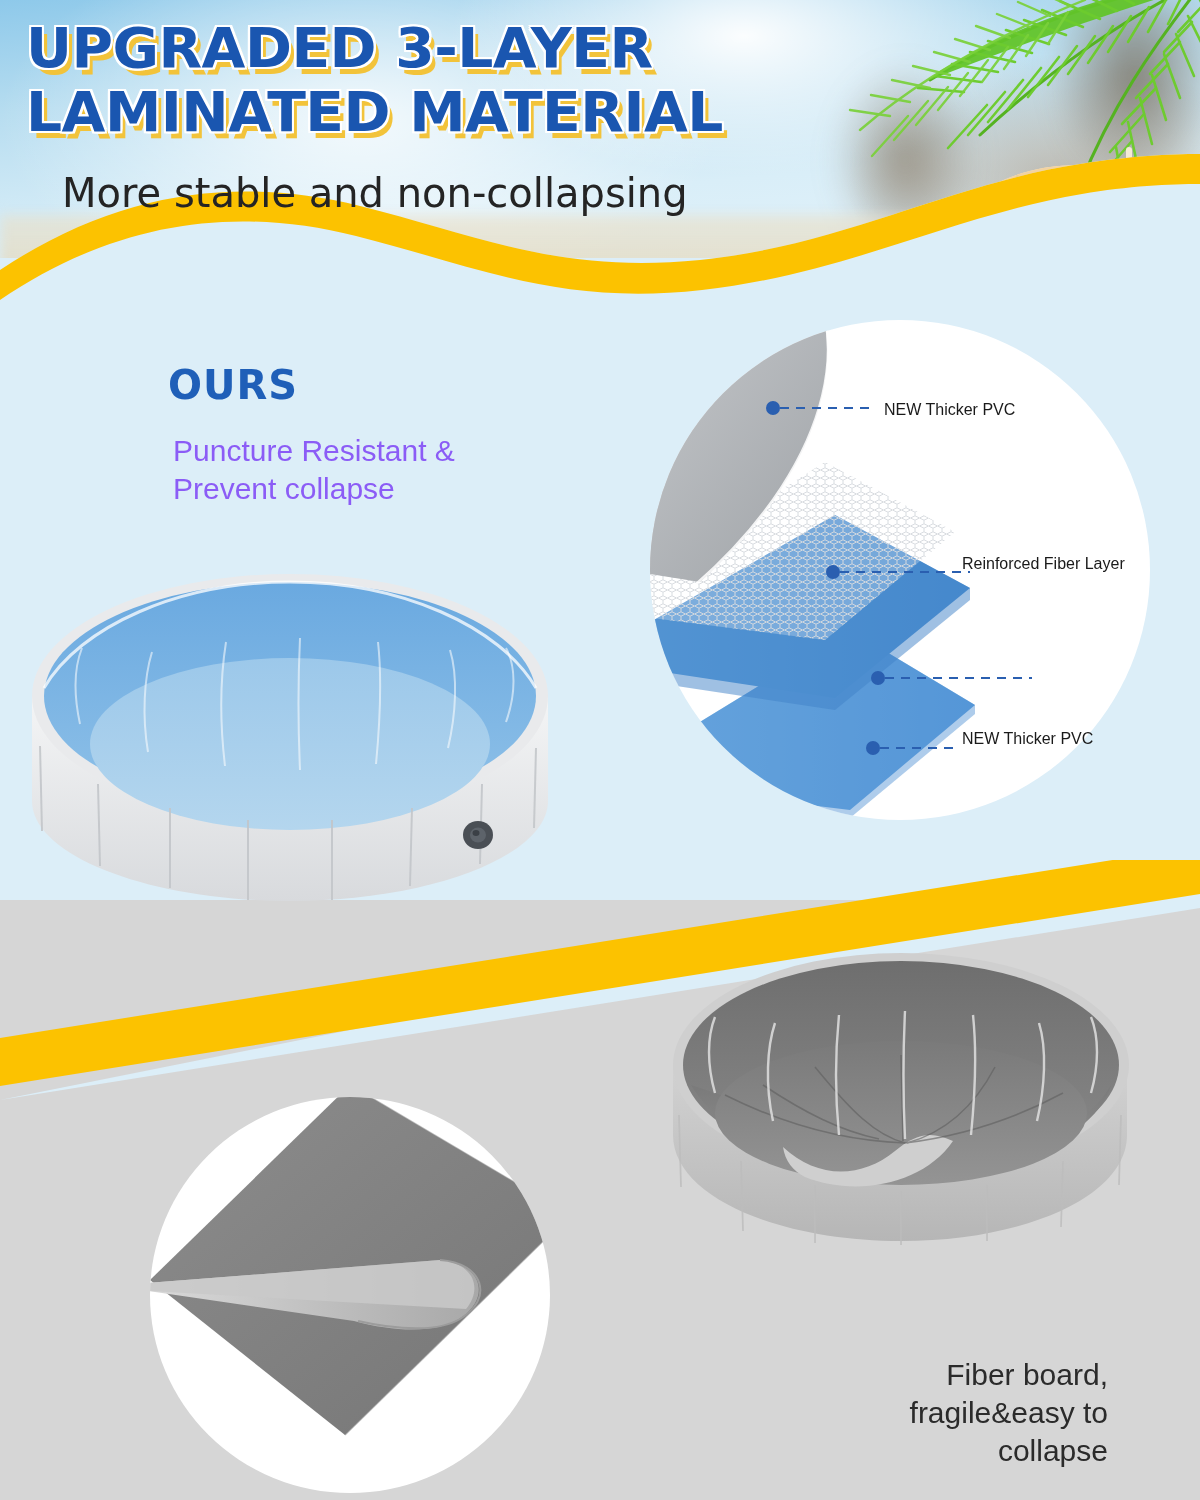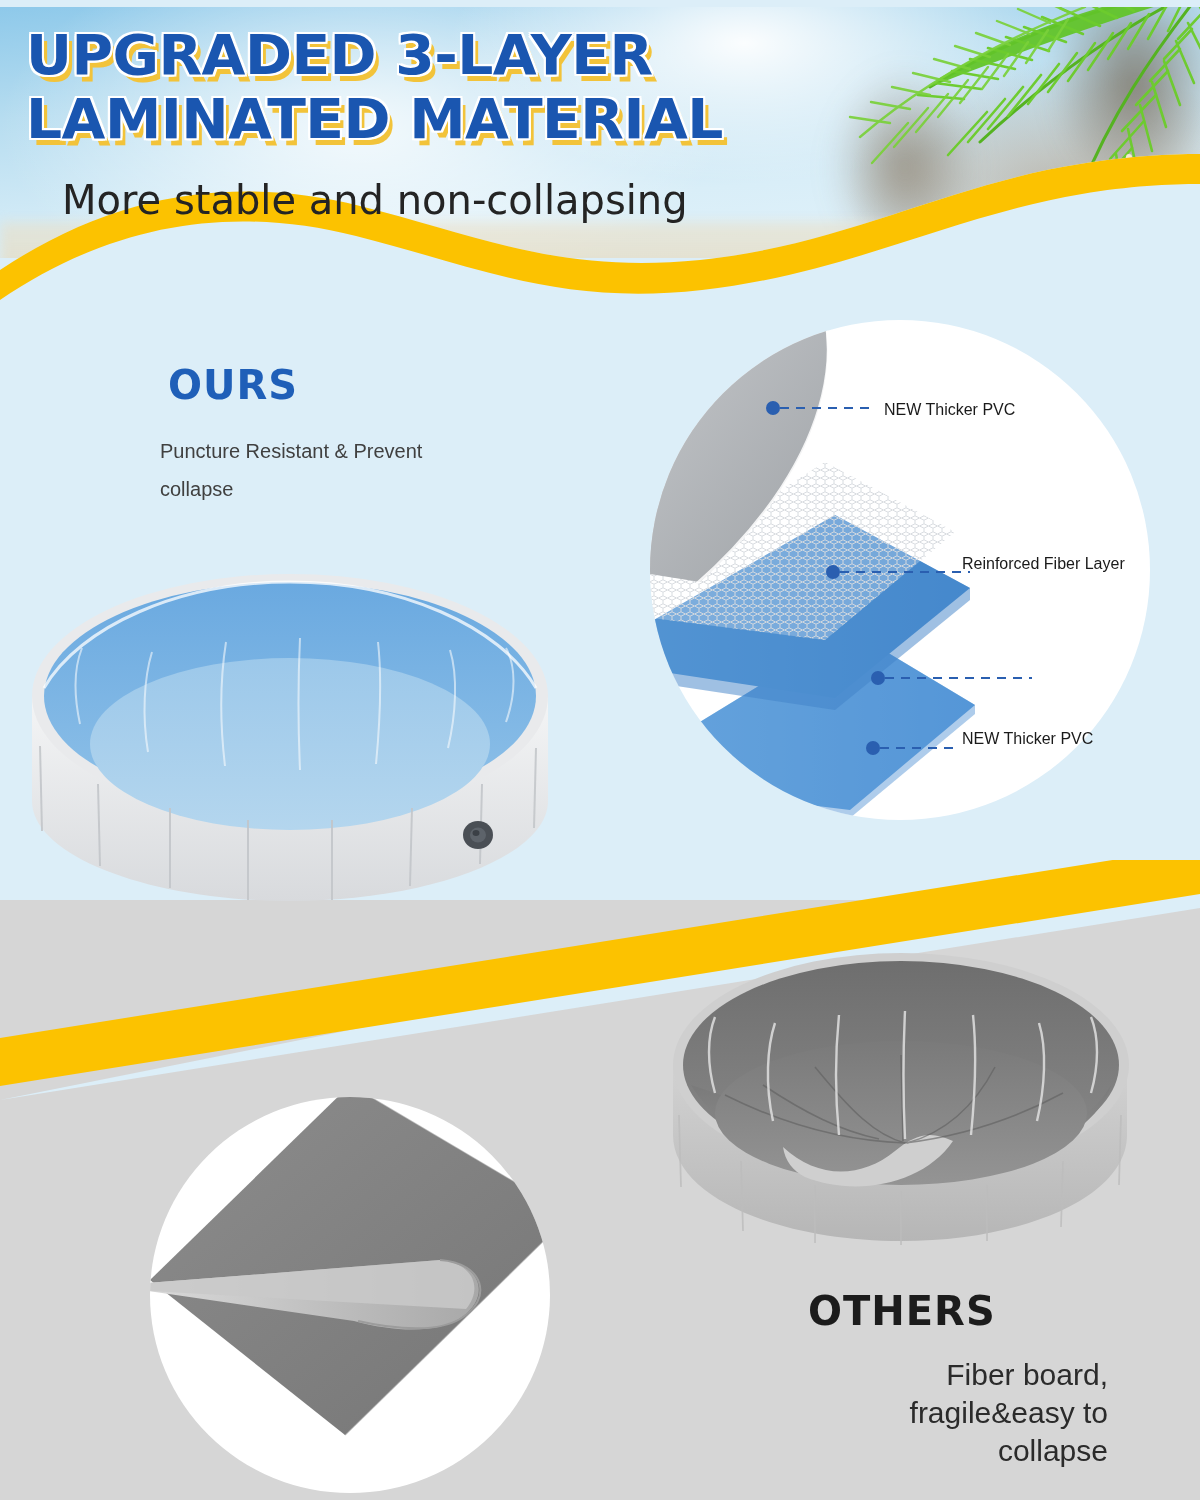--- a/index.html
+++ b/index.html
@@ -1,20 +1,20 @@
 <!DOCTYPE html>
 <html><head>
 <meta charset="utf-8">
 <style>
   html,body{margin:0;padding:0;background:#fff;}
   body{font-family:"Liberation Sans",sans-serif;}
   #page{position:relative;width:1200px;height:1500px;overflow:hidden;background:#dceef8;}
 
   
-  .header{position:absolute;left:0;top:7px;width:1200px;height:300px;overflow:hidden;}
+  .header{position:absolute;left:0;top:0;width:1200px;height:300px;overflow:hidden;}
   .sky{position:absolute;inset:0;
        background:
          radial-gradient(ellipse 420px 200px at 62% 12%, rgba(255,255,255,.95), rgba(255,255,255,0) 70%),
          radial-gradient(ellipse 500px 260px at 30% 40%, rgba(255,255,255,.80), rgba(255,255,255,0) 72%),
          radial-gradient(ellipse 300px 180px at 88% 60%, rgba(150,120,90,.45), rgba(150,120,90,0) 70%),
          linear-gradient(175deg,#8ec9ea 0%,#b7ddf0 28%,#d9eef8 60%,#e7f4fb 100%);}
   .blurtrunk{position:absolute;left:830px;top:60px;width:150px;height:200px;
        background:radial-gradient(ellipse at 50% 50%, rgba(110,86,58,.55), rgba(110,86,58,0) 70%);
        filter:blur(14px);}
   .blurtrunk2{position:absolute;left:1050px;top:0px;width:170px;height:190px;
@@ -44,22 +44,22 @@
   .wave{position:absolute;left:0;top:150px;width:1200px;height:190px;z-index:5;}
 
   
   .topbg{position:absolute;left:0;top:258px;width:1200px;height:800px;background:#dceef8;z-index:1;}
   .graybg{position:absolute;left:0;top:900px;width:1200px;height:600px;background:#d6d6d6;z-index:2;}
   .diagband{position:absolute;left:0;top:860px;width:1200px;height:240px;z-index:3;}
 
   
   .ours-head{position:absolute;left:168px;top:362px;z-index:8;
      font-family:"DejaVu Sans",sans-serif;font-weight:bold;font-size:40px;letter-spacing:1px;color:#1f5fb8;text-align:right;}
-  .ours-body{position:absolute;left:160px;top:432px;width:330px;z-index:8;
-     font-size:20px;line-height:38px;color:#404040;}
+  .ours-body{position:absolute;left:173px;top:432px;width:330px;z-index:8;
+     font-size:30px;line-height:38px;color:#8b5cf6;}
 
   
   .others-head{position:absolute;left:808px;top:1288px;z-index:8;
      font-family:"DejaVu Sans",sans-serif;font-weight:bold;font-size:40px;letter-spacing:1px;color:#1c1c1c;}
   .others-body{position:absolute;left:808px;top:1356px;width:300px;z-index:8;
      font-size:30px;line-height:38px;color:#2b2b2b;text-align:right;}
 
   
   .vs{position:absolute;left:480px;top:890px;z-index:20;
      font-family:"DejaVu Sans",sans-serif;font-style:italic;font-weight:bold;font-size:118px;line-height:118px;
@@ -392,16 +392,15 @@
       <path d="M24 180 L26 252"></path>
         <path d="M86 226 L88 296"></path>
         <path d="M160 250 L160 308"></path>
       <path d="M246 256 L246 310"></path>
         <path d="M332 250 L332 306"></path>
         <path d="M408 226 L406 292"></path>
       <path d="M466 180 L464 250"></path>
     </g>
   </svg>
 
-  <div class="others-head">OTHERS</div>
   <div class="others-body">Fiber board, fragile&amp;easy to collapse</div>
 
 </div>
 
 </body></html>

